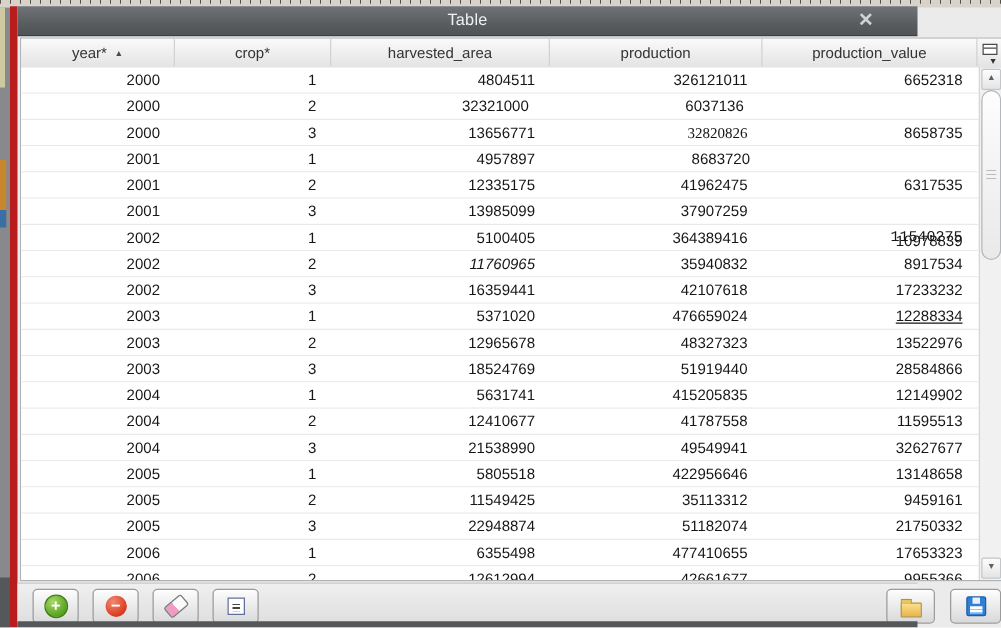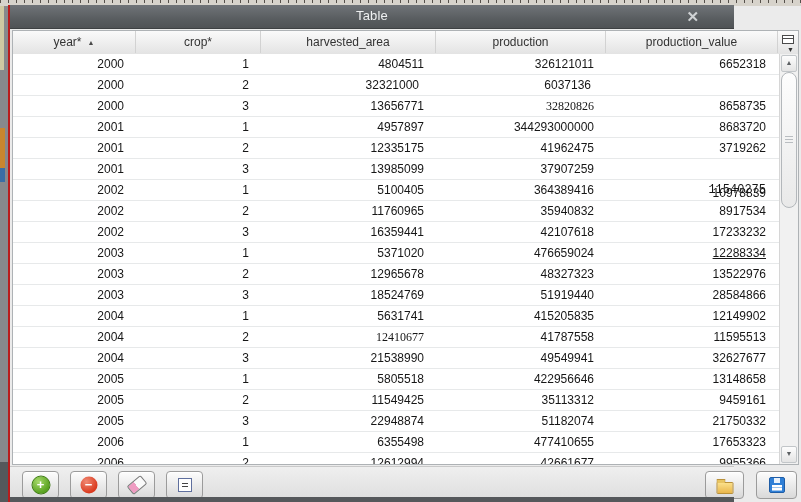--- a/index.html
+++ b/index.html
@@ -11,21 +11,21 @@
     background-image:repeating-linear-gradient(90deg,#55504a 0 1px,transparent 1px 8px);
     background-size:100% 3px;background-repeat:no-repeat;}
   .bg-left{position:absolute;left:0;top:6px;width:8px;height:496px;background:#87898c;}
   .bg-left .blob-tan{position:absolute;left:0;top:0;width:4px;height:64px;background:#cfc9a2;}
   .bg-left .blob-orange{position:absolute;left:0;top:122px;width:5px;height:40px;background:#c8862f;}
   .bg-left .blob-blue{position:absolute;left:0;top:162px;width:5px;height:14px;background:#3a6ea5;}
   .bg-left .blob-dark{position:absolute;left:0;bottom:0;width:8px;height:40px;background:#55585b;}
 
   
   .window{position:absolute;left:8px;top:5px;width:726px;height:497px;background:#ebebeb;
-    border-left:2px solid #b91c1c;box-sizing:border-box;}
+    border-left:6px solid #b91c1c;box-sizing:border-box;}
   .titlebar{position:absolute;left:0;top:0;right:0;height:23px;
     background:linear-gradient(#707478,#595d60 60%,#505356);
     border-bottom:1px solid #3e4143;}
   .titlebar .title{position:absolute;left:0;right:0;top:3px;text-align:center;
     color:#eef0f1;font-size:13px;letter-spacing:.2px;}
   .titlebar .close{position:absolute;right:35px;top:2px;color:#cfd2d4;font-size:15px;
     font-weight:bold;cursor:default;line-height:19px;}
 
   
   .table-frame{position:absolute;left:2px;top:25px;width:787px;height:435px;
@@ -154,48 +154,47 @@
             <div class="td" style="width: 123px;">2000</div>
             <div class="td" style="width: 125px;">3</div>
             <div class="td" style="width: 175px;">13656771</div>
             <div class="td" style="width: 170px; font-family: Liberation Serif, serif;">32820826</div>
             <div class="td" style="width: 172px;">8658735</div>
           </div>
           <div class="tr">
             <div class="td" style="width: 123px;">2001</div>
             <div class="td" style="width: 125px;">1</div>
             <div class="td" style="width: 175px;">4957897</div>
-            <div class="td" style="width: 170px;">344293000000</div>
             <div class="td" style="width: 172px;">8683720</div>
           </div>
           <div class="tr">
             <div class="td" style="width: 123px;">2001</div>
             <div class="td" style="width: 125px;">2</div>
             <div class="td" style="width: 175px;">12335175</div>
             <div class="td" style="width: 170px;">41962475</div>
-            <div class="td" style="width: 172px;">3719262</div>
+            <div class="td" style="width: 172px;">6317535</div>
           </div>
           <div class="tr">
             <div class="td" style="width: 123px;">2001</div>
             <div class="td" style="width: 125px;">3</div>
             <div class="td" style="width: 175px;">13985099</div>
             <div class="td" style="width: 170px;">37907259</div>
             <div class="td" style="width: 172px; margin-top: 24px;">10978839</div>
           </div>
           <div class="tr">
             <div class="td" style="width: 123px;">2002</div>
             <div class="td" style="width: 125px;">1</div>
             <div class="td" style="width: 175px;">5100405</div>
             <div class="td" style="width: 170px;">364389416</div>
             <div class="td" style="width: 172px; font-family: Liberation Mono, monospace;">11540275</div>
           </div>
           <div class="tr">
             <div class="td" style="width: 123px;">2002</div>
             <div class="td" style="width: 125px;">2</div>
-            <div class="td" style="width: 175px;">11760965</div>
+            <div class="td" style="width: 175px; font-style: italic;">11760965</div>
             <div class="td" style="width: 170px;">35940832</div>
             <div class="td" style="width: 172px;">8917534</div>
           </div>
           <div class="tr">
             <div class="td" style="width: 123px;">2002</div>
             <div class="td" style="width: 125px;">3</div>
             <div class="td" style="width: 175px;">16359441</div>
             <div class="td" style="width: 170px;">42107618</div>
             <div class="td" style="width: 172px;">17233232</div>
           </div>
@@ -223,21 +222,21 @@
           <div class="tr">
             <div class="td" style="width: 123px;">2004</div>
             <div class="td" style="width: 125px;">1</div>
             <div class="td" style="width: 175px;">5631741</div>
             <div class="td" style="width: 170px;">415205835</div>
             <div class="td" style="width: 172px;">12149902</div>
           </div>
           <div class="tr">
             <div class="td" style="width: 123px;">2004</div>
             <div class="td" style="width: 125px;">2</div>
-            <div class="td" style="width: 175px; font-family: Liberation Serif, serif;">12410677</div>
+            <div class="td" style="width: 175px;">12410677</div>
             <div class="td" style="width: 170px;">41787558</div>
             <div class="td" style="width: 172px;">11595513</div>
           </div>
           <div class="tr">
             <div class="td" style="width: 123px;">2004</div>
             <div class="td" style="width: 125px;">3</div>
             <div class="td" style="width: 175px;">21538990</div>
             <div class="td" style="width: 170px;">49549941</div>
             <div class="td" style="width: 172px;">32627677</div>
           </div>

